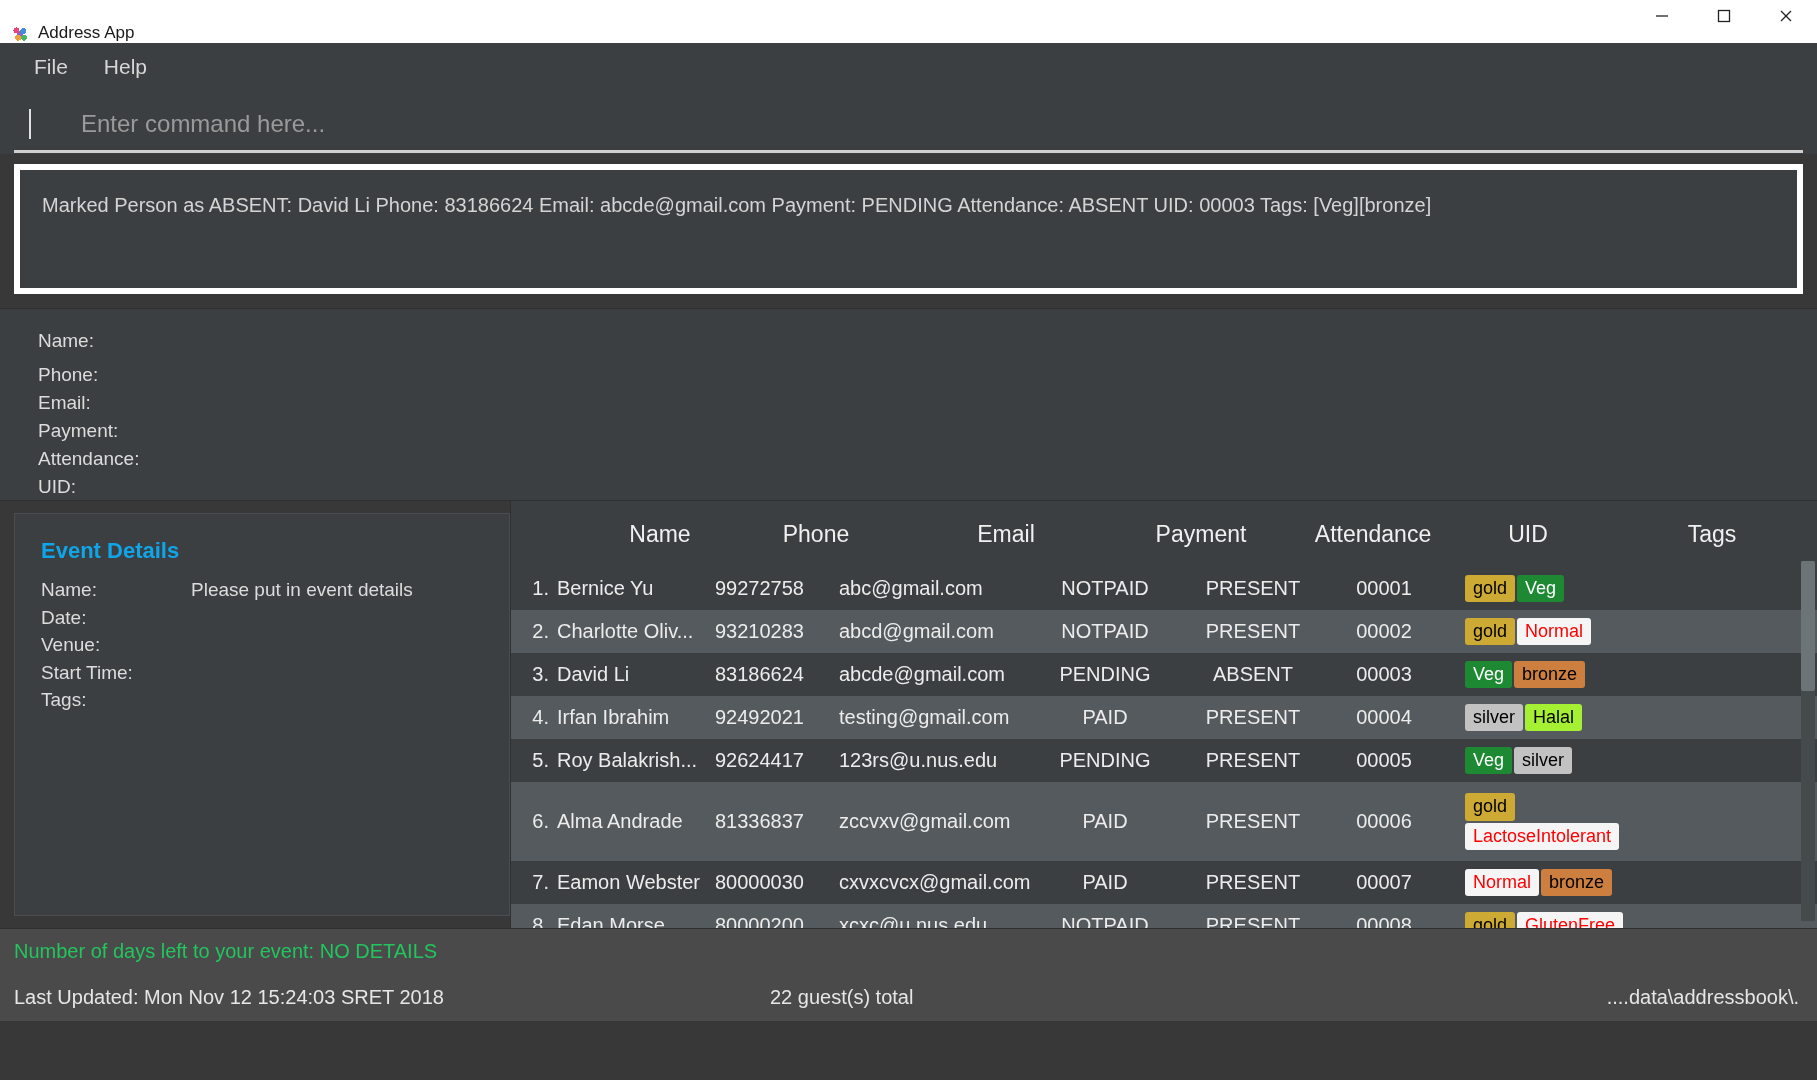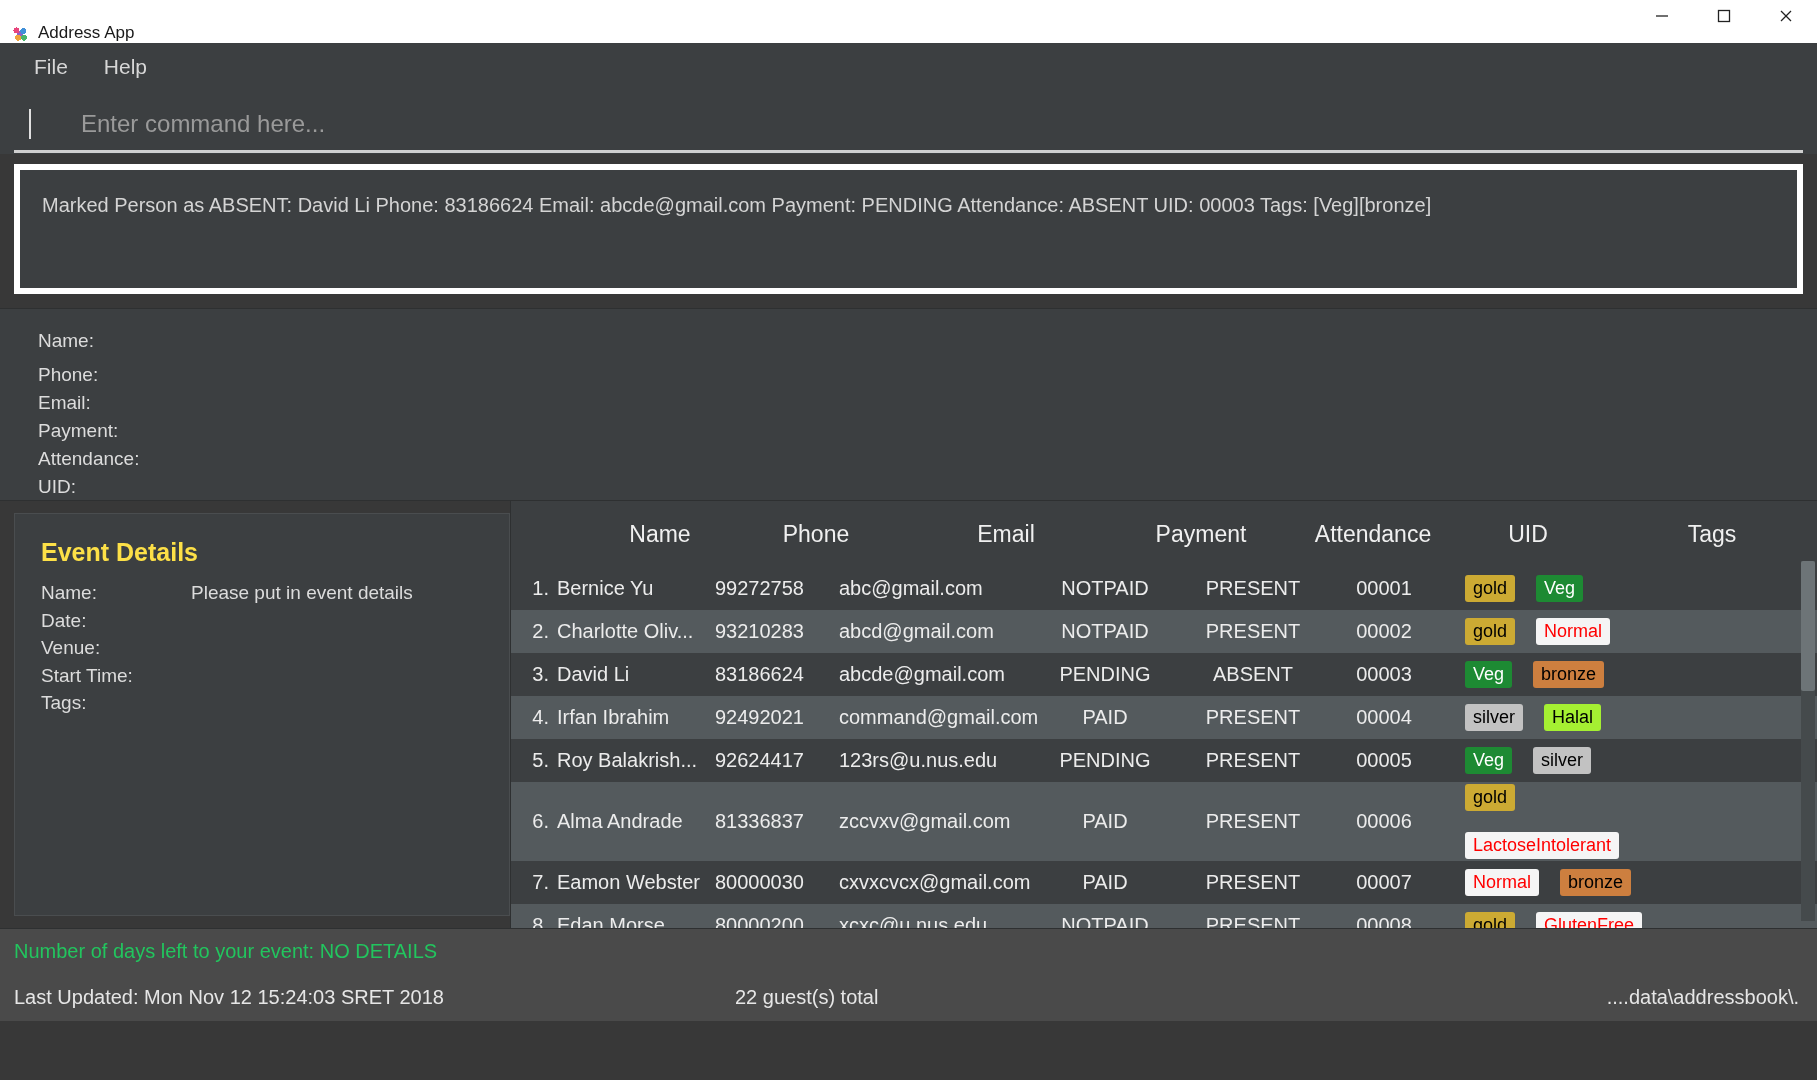--- a/index.html
+++ b/index.html
@@ -120,22 +120,22 @@
     background: #383838;
     padding: 12px 0 12px 14px;
   }
   .event-card {
     height: 100%;
     background: #3c3f41;
     border: 1px solid #4a4d4f;
     padding: 24px 26px;
   }
   .event-title {
-    color: #fde047;
-    font-size: 25px;
+    color: #0ea5e9;
+    font-size: 22px;
     font-weight: bold;
     margin-bottom: 12px;
   }
   .event-row {
     display: flex;
     color: #dcdcdc;
     font-size: 19px;
     line-height: 1.45;
   }
   .event-row .k { width: 150px; flex: none; }
@@ -173,21 +173,21 @@
   .trow.odd  { background: #3c3f41; }
   .trow.even { background: #545a5d; }
 
   .c-idx   { width: 36px;  text-align: right; flex: none; padding-right: 8px; }
   .c-name  { width: 158px; flex: none; }
   .c-phone { width: 106px; flex: none; text-align: left; }
   .c-email { width: 208px; flex: none; padding-left: 18px; }
   .c-pay   { width: 152px; flex: none; text-align: center; }
   .c-att   { width: 144px; flex: none; text-align: center; }
   .c-uid   { width: 118px; flex: none; text-align: center; }
-  .c-tags  { flex: 1; display: flex; flex-wrap: wrap; gap: 21px; padding-left: 22px; align-items: center; }
+  .c-tags  { flex: 1; display: flex; flex-wrap: wrap; gap: 2px; padding-left: 22px; align-items: center; }
 
   .h-idx   { width: 36px;  flex: none; }
   .h-name  { width: 158px; flex: none; }
   .h-phone { width: 106px; flex: none; }
   .h-email { width: 208px; flex: none; padding-left: 18px; }
   .h-pay   { width: 152px; flex: none; }
   .h-att   { width: 144px; flex: none; }
   .h-uid   { width: 118px; flex: none; }
   .h-tags  { flex: 1; }
 
@@ -225,21 +225,21 @@
   .status-bottom {
     height: 47px;
     background: #4a4a4a;
     display: flex; align-items: center;
     padding: 0 18px 0 14px;
     color: #e6e6e6;
     font-size: 20px;
     position: relative;
   }
   .status-bottom .sb-left { flex: none; }
-  .status-bottom .sb-mid  { position: absolute; left: 735px; }
+  .status-bottom .sb-mid  { position: absolute; left: 770px; }
   .status-bottom .sb-right { margin-left: auto; }
 </style>
 </head>
 <body>
 
 <div class="titlebar">
   <div class="app-icon"></div>
   <div class="title">Address App</div>
   <div class="win-buttons">
     <div class="win-btn">
@@ -365,21 +365,21 @@
           <div class="c-uid">00003</div>
           <div class="c-tags">
             <span class="tag" style="background: rgb(29, 138, 51); color: rgb(255, 255, 255);">Veg</span>
             <span class="tag" style="background: rgb(205, 127, 63); color: rgb(0, 0, 0);">bronze</span>
           </div>
         </div>
         <div class="trow even">
           <div class="c-idx">4.</div>
           <div class="c-name">Irfan Ibrahim</div>
           <div class="c-phone">92492021</div>
-          <div class="c-email">command@gmail.com</div>
+          <div class="c-email">testing@gmail.com</div>
           <div class="c-pay">PAID</div>
           <div class="c-att">PRESENT</div>
           <div class="c-uid">00004</div>
           <div class="c-tags">
             <span class="tag" style="background: rgb(194, 194, 194); color: rgb(0, 0, 0);">silver</span>
             <span class="tag" style="background: rgb(165, 240, 50); color: rgb(0, 0, 0);">Halal</span>
           </div>
         </div>
         <div class="trow odd">
           <div class="c-idx">5.</div>

